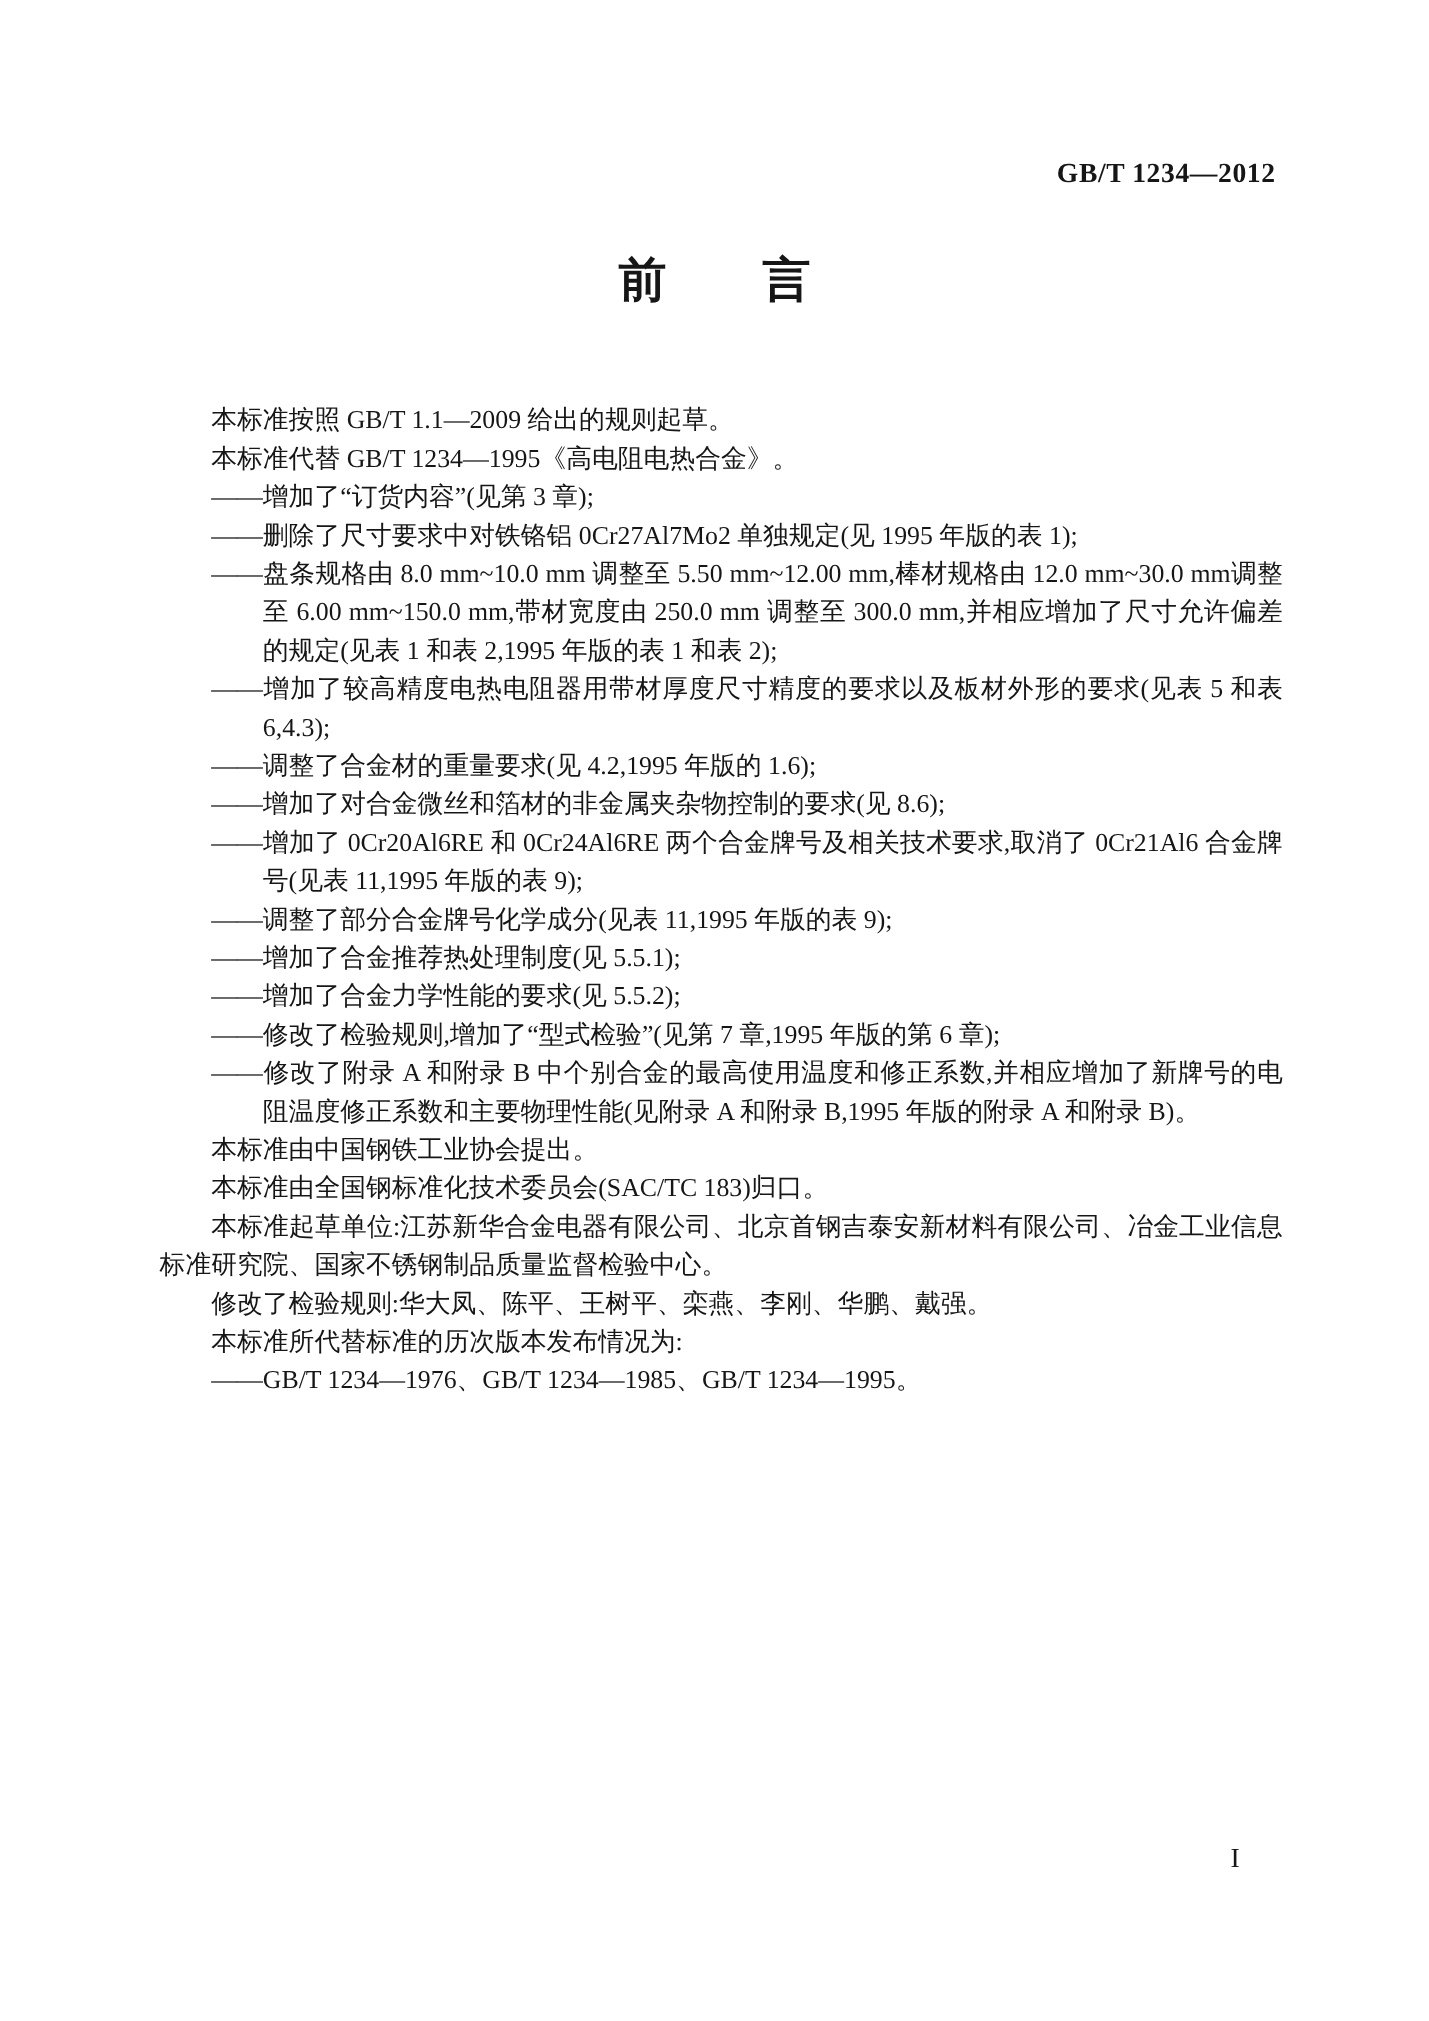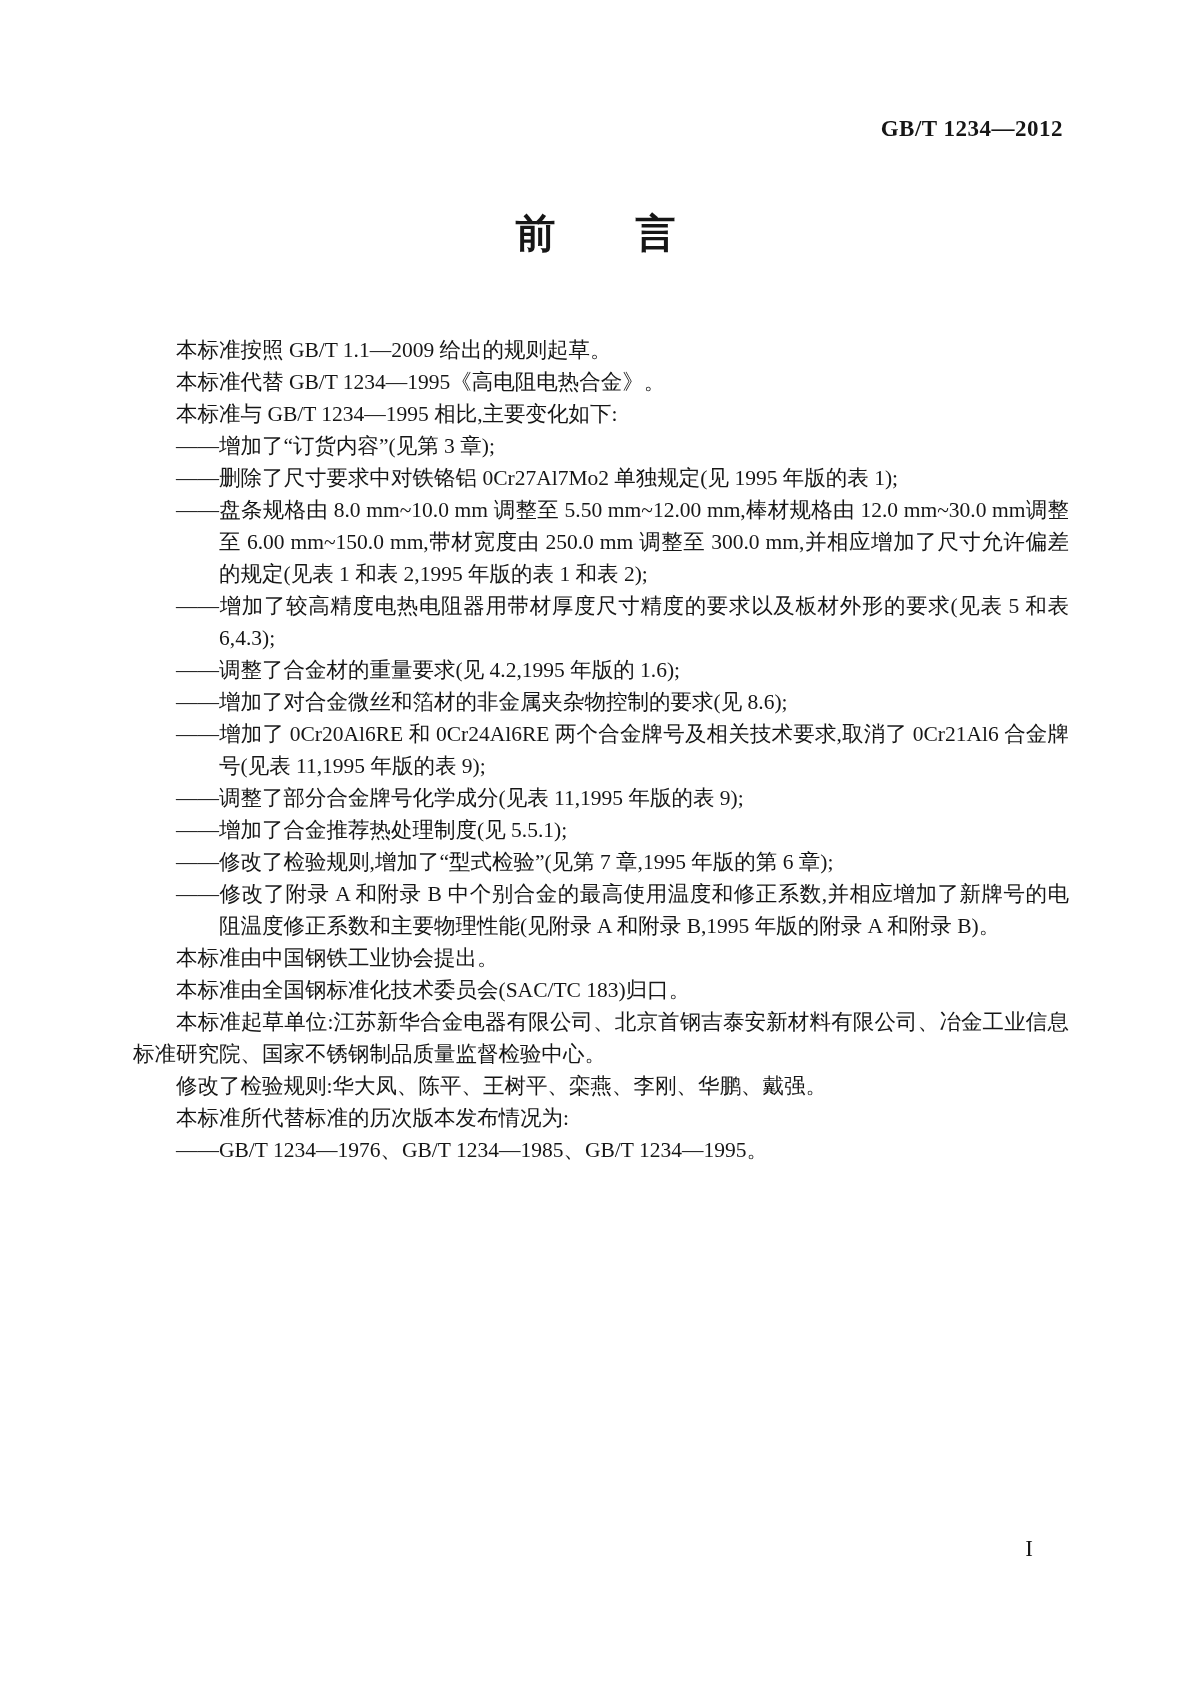--- a/index.html
+++ b/index.html
@@ -11,21 +11,21 @@
     position: relative;
     width: 1191px;
     height: 1684px;
     background: #ffffff;
     color: #161616;
     font-family: "Liberation Serif", "DejaVu Serif", serif;
     overflow: hidden;
   }
   .header-right {
     position: absolute;
-    top: 116px;
+    top: 132px;
     right: 128px;
     font-size: 23px;
     font-weight: 700;
     letter-spacing: 0.5px;
     font-family: "Liberation Serif", "DejaVu Serif", serif;
   }
   .doc-title {
     position: absolute;
     top: 206px;
     left: 0;
@@ -69,30 +69,30 @@
 <body>
 
 <div class="page">
   <div class="header-right">GB/T 1234—2012</div>
 
   <h1 class="doc-title">前　　言</h1>
 
   <div class="content">
       <p class="para">本标准按照 GB/T 1.1—2009 给出的规则起草。</p>
       <p class="para">本标准代替 GB/T 1234—1995《高电阻电热合金》。</p>
-      <p class="para">本标准与 GB/T 1234—1995 相比,主要变化如下:</p>
       <p class="item">——增加了“订货内容”(见第 3 章);</p>
       <p class="item">——删除了尺寸要求中对铁铬铝 0Cr27Al7Mo2 单独规定(见 1995 年版的表 1);</p>
       <p class="item">——盘条规格由 8.0 mm~10.0 mm 调整至 5.50 mm~12.00 mm,棒材规格由 12.0 mm~30.0 mm调整至 6.00 mm~150.0 mm,带材宽度由 250.0 mm 调整至 300.0 mm,并相应增加了尺寸允许偏差的规定(见表 1 和表 2,1995 年版的表 1 和表 2);</p>
       <p class="item">——增加了较高精度电热电阻器用带材厚度尺寸精度的要求以及板材外形的要求(见表 5 和表 6,4.3);</p>
       <p class="item">——调整了合金材的重量要求(见 4.2,1995 年版的 1.6);</p>
       <p class="item">——增加了对合金微丝和箔材的非金属夹杂物控制的要求(见 8.6);</p>
       <p class="item">——增加了 0Cr20Al6RE 和 0Cr24Al6RE 两个合金牌号及相关技术要求,取消了 0Cr21Al6 合金牌号(见表 11,1995 年版的表 9);</p>
       <p class="item">——调整了部分合金牌号化学成分(见表 11,1995 年版的表 9);</p>
       <p class="item">——增加了合金推荐热处理制度(见 5.5.1);</p>
+      <p class="item">——增加了合金力学性能的要求(见 5.5.2);</p>
       <p class="item">——修改了检验规则,增加了“型式检验”(见第 7 章,1995 年版的第 6 章);</p>
       <p class="item">——修改了附录 A 和附录 B 中个别合金的最高使用温度和修正系数,并相应增加了新牌号的电阻温度修正系数和主要物理性能(见附录 A 和附录 B,1995 年版的附录 A 和附录 B)。</p>
       <p class="para">本标准由中国钢铁工业协会提出。</p>
       <p class="para">本标准由全国钢标准化技术委员会(SAC/TC 183)归口。</p>
       <p class="para">本标准起草单位:江苏新华合金电器有限公司、北京首钢吉泰安新材料有限公司、冶金工业信息标准研究院、国家不锈钢制品质量监督检验中心。</p>
       <p class="para">修改了检验规则:华大凤、陈平、王树平、栾燕、李刚、华鹏、戴强。</p>
       <p class="para">本标准所代替标准的历次版本发布情况为:</p>
       <p class="item">——GB/T 1234—1976、GB/T 1234—1985、GB/T 1234—1995。</p>
     </div>
 

